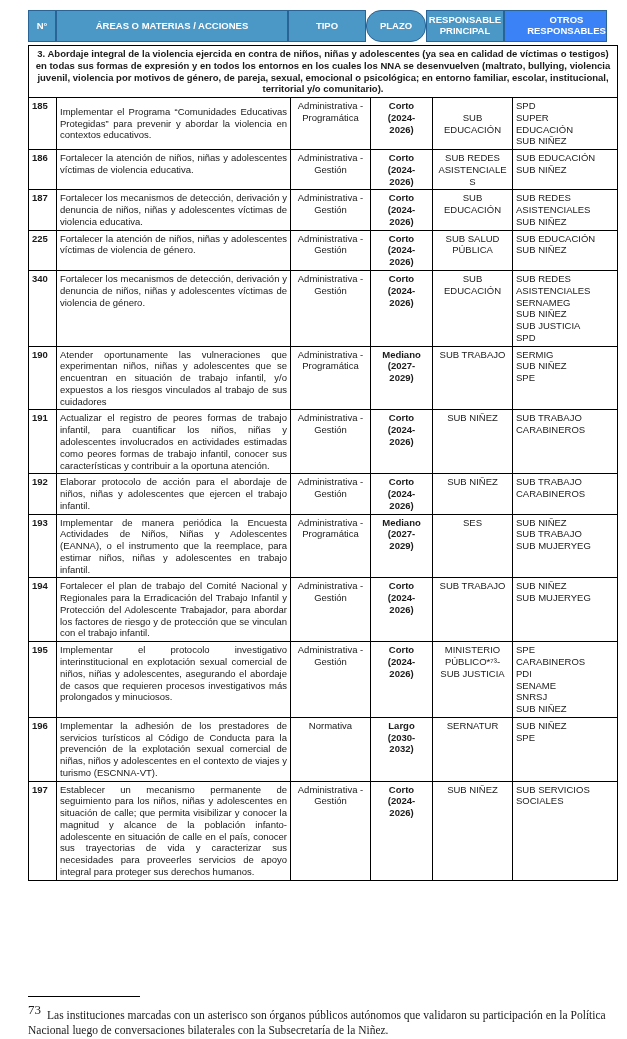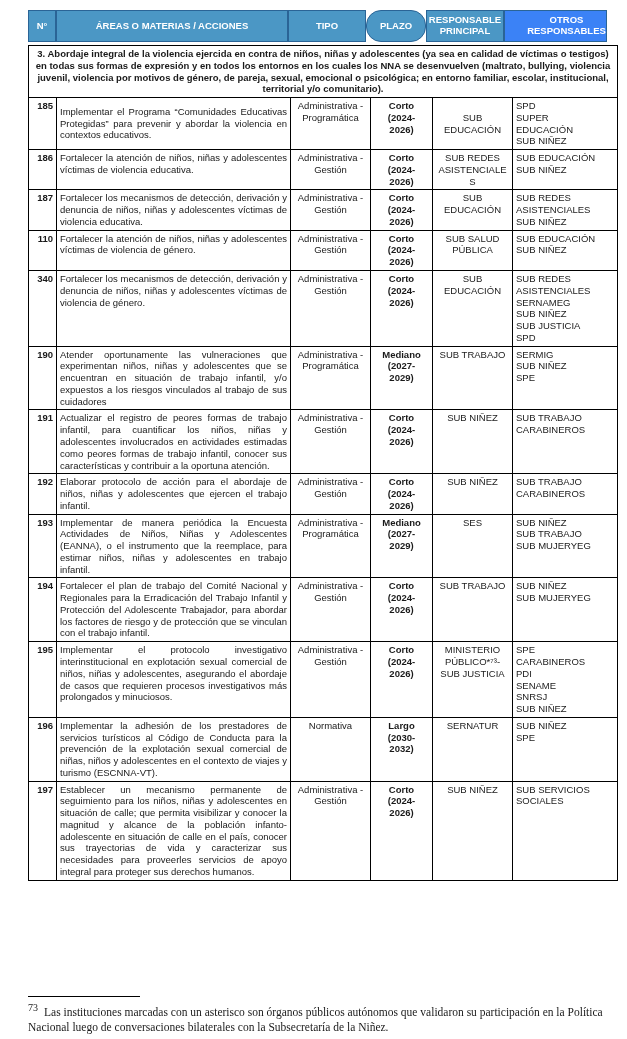--- a/index.html
+++ b/index.html
@@ -50,39 +50,39 @@
     padding:2px 3px;
     word-wrap:break-word;
   }
   td.section{
     font-weight:bold;
     font-size:10px;
     text-align:center;
     line-height:1.3;
     padding:3px 8px;
   }
-  td.num{font-weight:bold;font-size:10px;text-align:right;padding:2px 1px;}
+  td.num{font-weight:bold;font-size:10px;text-align:left;padding:2px 1px;}
   td.areas{text-align:justify;padding:2px 4px;}
   td.tipo{text-align:center;white-space:pre-line;}
   td.plazo{text-align:center;white-space:pre-line;font-weight:bold;}
   td.resp{text-align:center;white-space:pre-line;}
   td.otros{text-align:left;white-space:pre-line;padding-left:4px;}
   tbody tr:first-child td.areas{vertical-align:middle;}
   tbody tr:first-child td.resp{vertical-align:middle;}
 
   
   .footnote{
     position:absolute;left:28px;top:996px;right:12px;
     font-family:"Liberation Serif", serif;
     font-size:11.5px;
     line-height:1.32;
     color:#1a1a1a;
   }
   .footnote-rule{width:112px;border-top:1.2px solid #000;margin-bottom:4px;}
-  .footnote sup{font-size:10px;margin-right:6px;}
+  .footnote sup{font-size:13px;margin-right:6px;}
 </style>
 </head>
 <body>
 
 <div class="page">
 
   <div class="table-wrap">
 
     <div class="header-row">
 
@@ -146,21 +146,21 @@
             <td class="plazo">Corto
 (2024-
 2026)</td>
             <td class="resp">SUB
 EDUCACIÓN</td>
             <td class="otros">SUB REDES
 ASISTENCIALES
 SUB NIÑEZ</td>
           </tr>
           <tr>
-            <td class="num">110</td>
+            <td class="num">225</td>
             <td class="areas">Fortalecer la atención de niños, niñas y adolescentes víctimas de violencia de género.</td>
             <td class="tipo">Administrativa -
 Gestión</td>
             <td class="plazo">Corto
 (2024-
 2026)</td>
             <td class="resp">SUB SALUD
 PÚBLICA</td>
             <td class="otros">SUB EDUCACIÓN
 SUB NIÑEZ</td>

